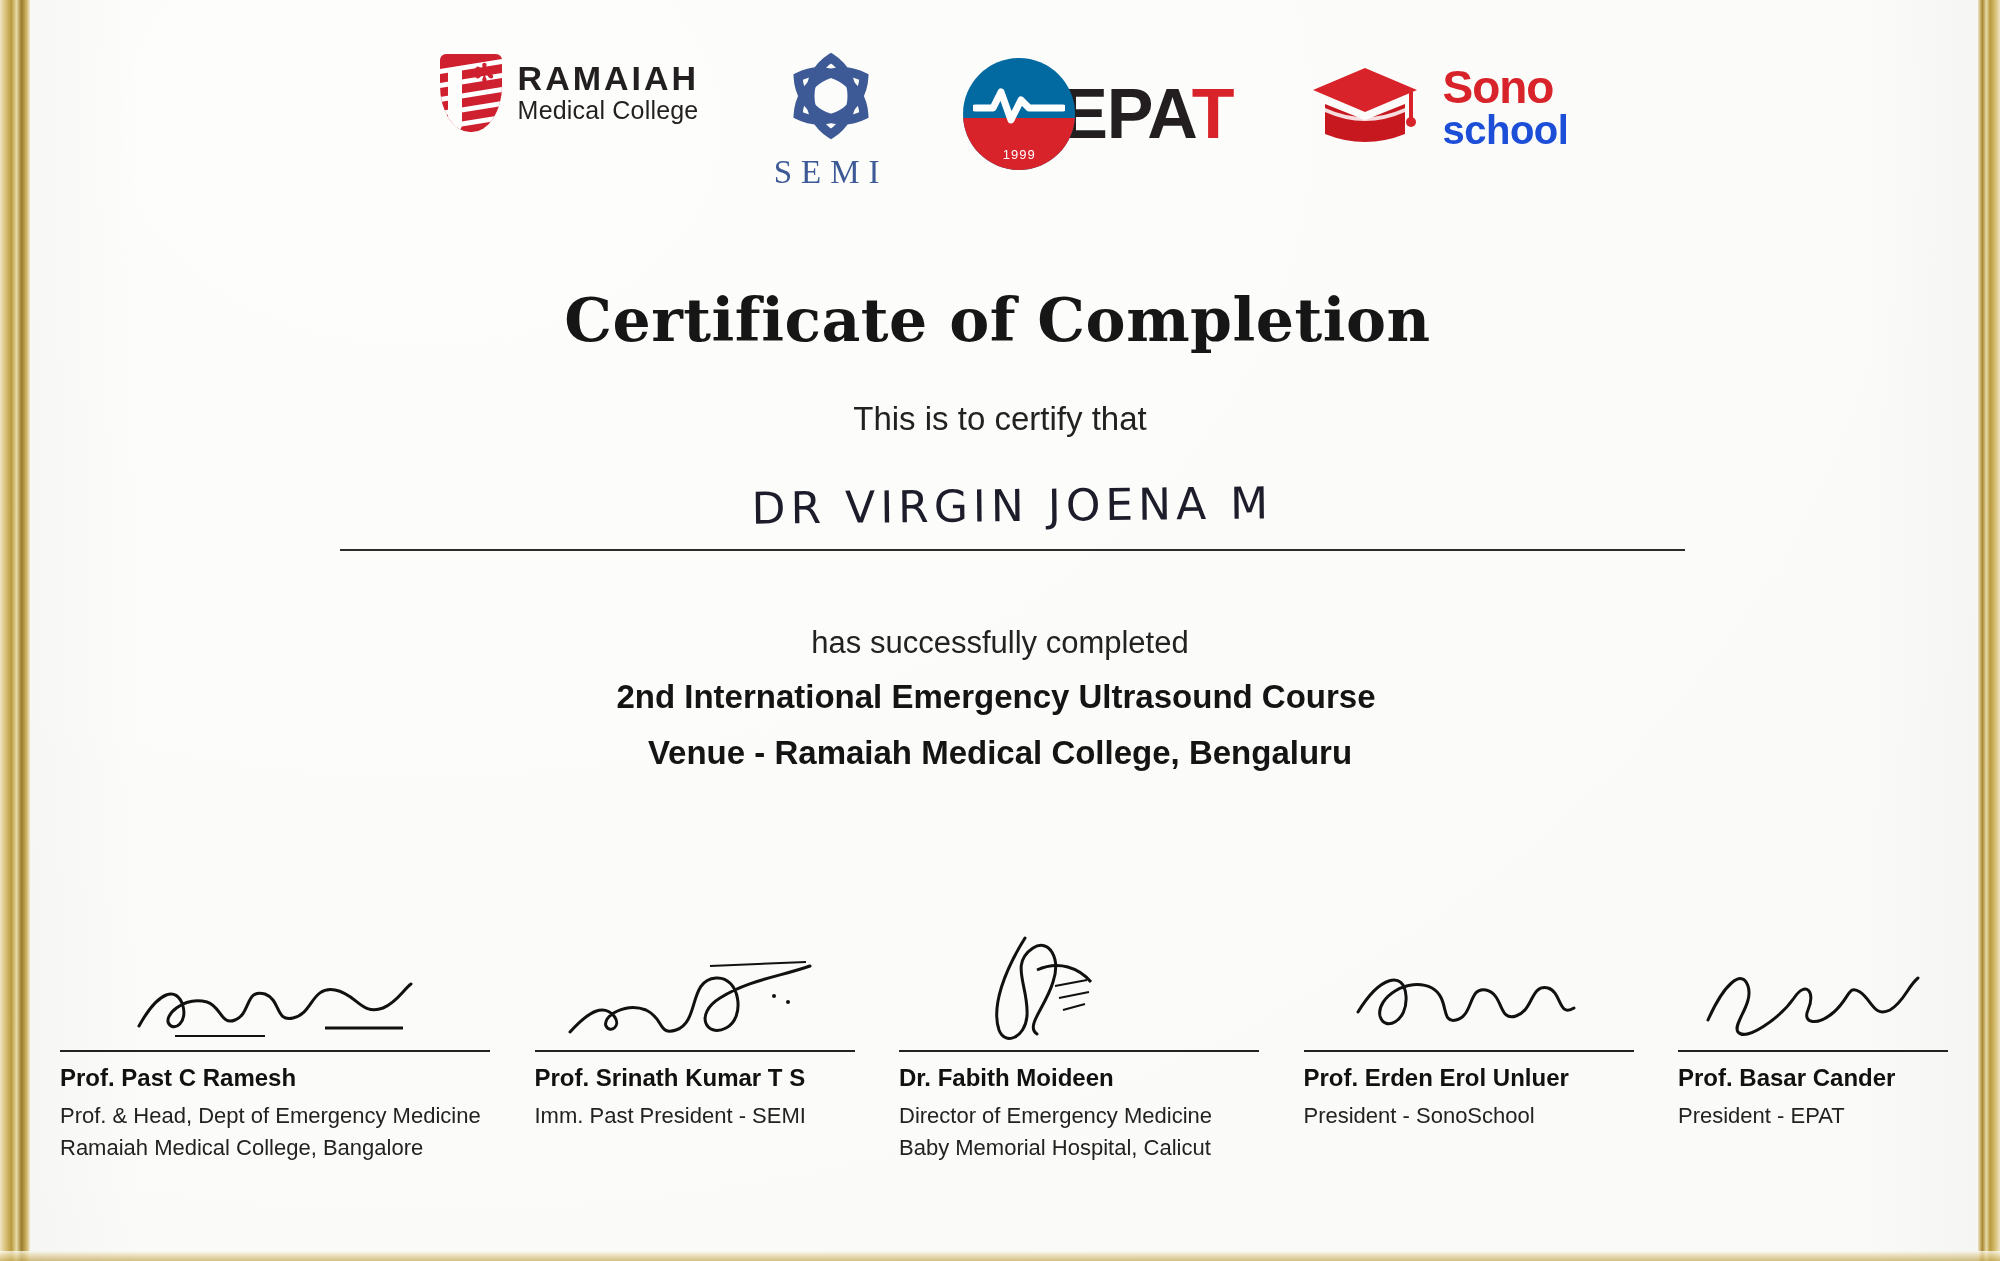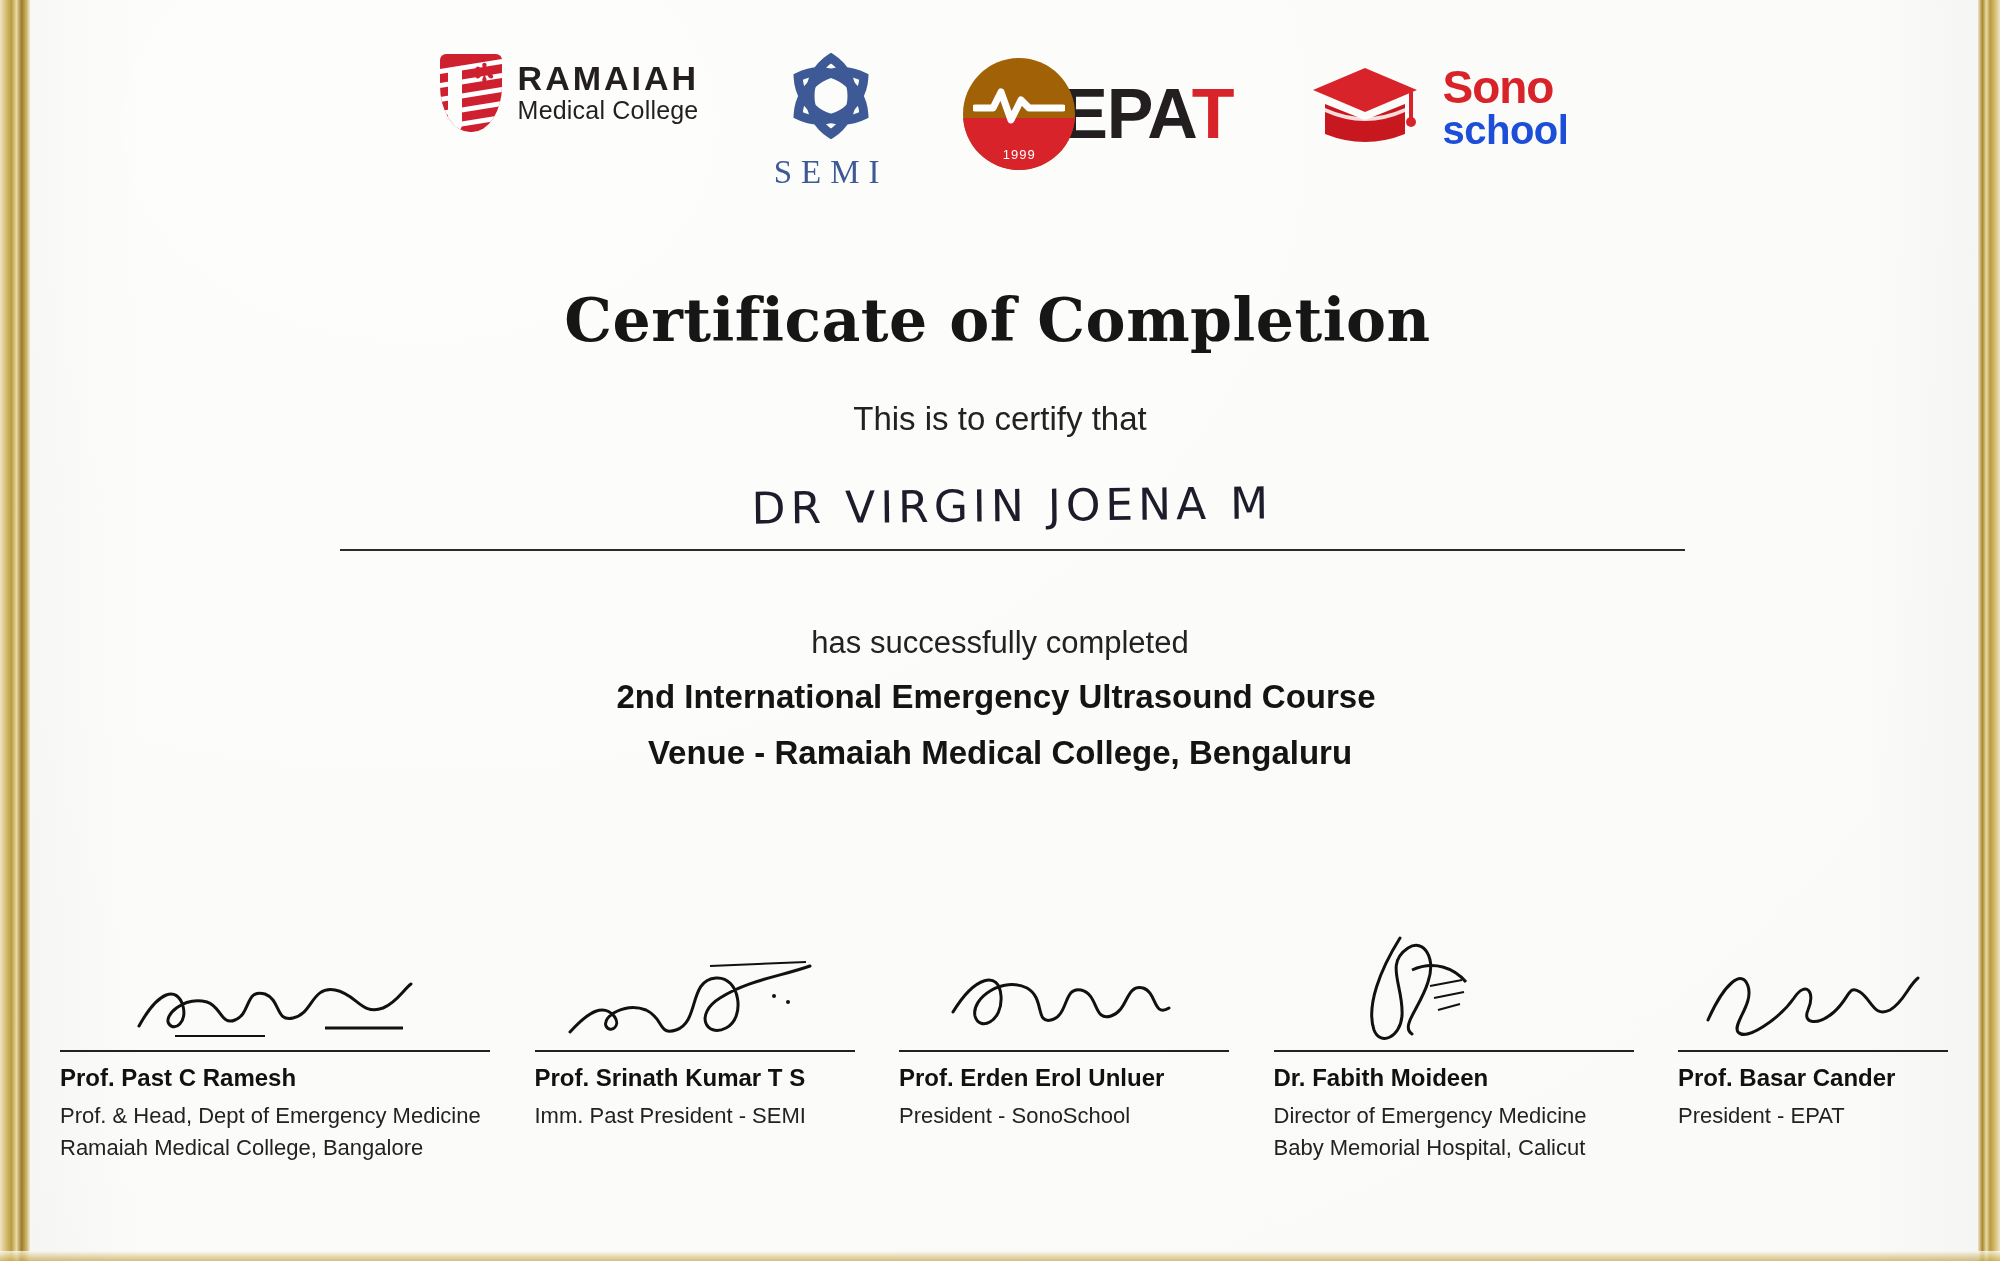--- a/index.html
+++ b/index.html
@@ -115,21 +115,21 @@
   .semi-text {
     font-size: 33px; letter-spacing: 9px; color: #3d5a96;
     font-family: "Liberation Serif", serif;
   }
 
   
   .logo-epat { display:flex; align-items:center; margin-top: 20px; }
   .epat-circle {
     position: relative;
     width: 112px; height: 112px; border-radius: 50%;
-    background: #a16207;
+    background: #0369a1;
     display:flex; align-items:center; justify-content:center;
     overflow:hidden;
   }
   .epat-circle .redhalf {
     position:absolute; left:0; bottom:0; width:112px; height:52px;
     background:#d8232a;
     border-radius: 0 0 56px 56px;
   }
   .epat-circle .pulse {
     position:absolute; z-index:2; width: 92px; height: 40px; top: 28px; left: 10px;
@@ -364,46 +364,46 @@
           <circle cx="214" cy="56" r="2" fill="#111"></circle>
           <circle cx="228" cy="62" r="2" fill="#111"></circle>
         </svg>
       </div>
       <div class="sig-rule"></div>
       <div class="sig-name">Prof. Srinath Kumar T S</div>
       <div class="sig-role">Imm. Past President - SEMI</div>
       <div class="sig-org"></div>
     </div>
 
-    <div class="sig-block b4">
-      <div class="sig-scribble">
-        <svg width="250" height="110" viewBox="0 0 250 110">
-          <path d="M14 72 C36 36, 60 30, 62 56 C64 82, 40 92, 36 76 C32 58, 64 36, 88 48 C106 58, 96 84, 112 80 C130 76, 124 46, 142 50 C160 54, 154 82, 172 76 C190 70, 186 44, 204 48 C218 52, 214 78, 230 68" fill="none" stroke="#111" stroke-width="3" stroke-linecap="round"></path>
-        </svg>
-      </div>
-      <div class="sig-rule"></div>
-      <div class="sig-name">Prof. Erden Erol Unluer</div>
-      <div class="sig-role">President - SonoSchool</div>
-      <div class="sig-org"></div>
-    </div>
-
     <div class="sig-block b3">
       <div class="sig-scribble">
         <svg width="300" height="120" viewBox="0 0 300 120">
           <path d="M96 8 C76 40, 62 76, 70 100 C76 116, 96 108, 98 86 C100 56, 80 34, 104 18 C120 8, 132 28, 124 52 C116 78, 96 96, 108 104" fill="none" stroke="#111" stroke-width="3" stroke-linecap="round"></path>
           <path d="M108 40 C130 30, 150 38, 162 52" fill="none" stroke="#111" stroke-width="3"></path>
           <path d="M126 56 L158 50 M130 68 L160 62 M134 80 L156 74" fill="none" stroke="#111" stroke-width="2"></path>
         </svg>
       </div>
       <div class="sig-rule"></div>
       <div class="sig-name">Dr. Fabith Moideen</div>
       <div class="sig-role">Director of Emergency Medicine</div>
       <div class="sig-org">Baby Memorial Hospital, Calicut</div>
     </div>
 
+    <div class="sig-block b4">
+      <div class="sig-scribble">
+        <svg width="250" height="110" viewBox="0 0 250 110">
+          <path d="M14 72 C36 36, 60 30, 62 56 C64 82, 40 92, 36 76 C32 58, 64 36, 88 48 C106 58, 96 84, 112 80 C130 76, 124 46, 142 50 C160 54, 154 82, 172 76 C190 70, 186 44, 204 48 C218 52, 214 78, 230 68" fill="none" stroke="#111" stroke-width="3" stroke-linecap="round"></path>
+        </svg>
+      </div>
+      <div class="sig-rule"></div>
+      <div class="sig-name">Prof. Erden Erol Unluer</div>
+      <div class="sig-role">President - SonoSchool</div>
+      <div class="sig-org"></div>
+    </div>
+
     <div class="sig-block b5">
       <div class="sig-scribble">
         <svg width="230" height="110" viewBox="0 0 230 110">
           <path d="M10 80 C26 44, 44 28, 50 46 C56 64, 34 84, 40 92 C48 102, 82 78, 96 58 C108 40, 118 52, 110 70 C104 84, 120 86, 136 72 C152 58, 150 44, 162 52 C174 60, 176 78, 192 70 C206 62, 210 46, 220 38" fill="none" stroke="#111" stroke-width="3" stroke-linecap="round"></path>
         </svg>
       </div>
       <div class="sig-rule"></div>
       <div class="sig-name">Prof. Basar Cander</div>
       <div class="sig-role">President - EPAT</div>
       <div class="sig-org"></div>

